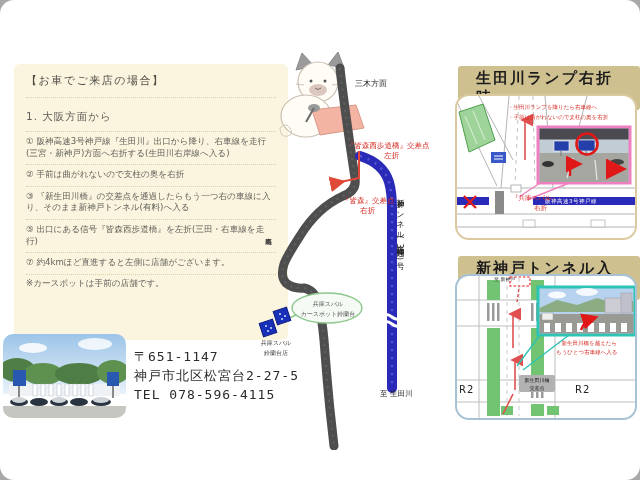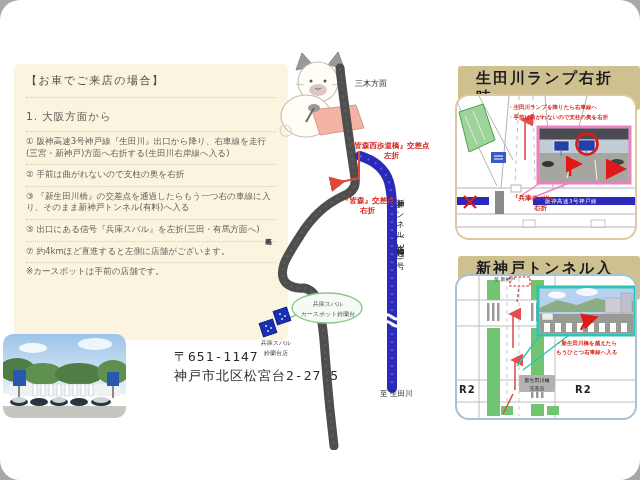--- a/index.html
+++ b/index.html
@@ -1,78 +1,78 @@
 <!DOCTYPE html>
 <html style="--red: #d42a20; --blue-road: #2a2ab8; --dark-road: #4e4e4e; --green-road: #72c472; --cream: #fbf5df; --tan: #cfc090; --box1-border: #dcc9a0; --box2-border: #a6c2d4; --teal: #2cc4b4; --pink: #ee7fc0;"><head>
 <meta charset="utf-8">
 <style>
   html,body{margin:0;padding:0;}
   body{
     width:640px;height:480px;background:#a8a8a8;position:relative;
     font-family:"DejaVu Sans",sans-serif;overflow:hidden;
   }
-  .page{position:absolute;inset:0;background:#ffffff;border-radius:20px;overflow:hidden;}
+  .page{position:absolute;inset:0;background:#ffffff;border-radius:14px;overflow:hidden;}
   .abs{position:absolute;}
   .lbl{position:absolute;color:#222;white-space:nowrap;line-height:1.3;}
-  .red{color:var(--red,#d42a20);font-weight:bold;}
+  .red{color:var(--red,#d42a20);}
   .vert{writing-mode:vertical-rl;}
 
   
   .dir-panel{
     position:absolute;left:14px;top:64px;width:274px;height:276px;
     background:var(--cream,#fbf5df);border-radius:6px;box-sizing:border-box;
     padding:9px 12px 6px 12px;color:#63625c;
   }
   .dir-title{font-size:11px;letter-spacing:1.5px;color:#4e4d47;
     border-bottom:1px dotted #d8cfa8;padding-bottom:9px;}
   .dir-heading{font-size:10.5px;letter-spacing:1px;margin-top:12px;
     border-bottom:1px dotted #d8cfa8;padding-bottom:7px;}
   .dir-steps{font-size:8.6px;}
   .dir-steps .step{border-bottom:1px dotted #d8cfa8;padding:4px 0 5px;line-height:1.35;}
   .dir-note{font-size:8.6px;padding-top:3px;line-height:1.35;}
 
   
   .addr{position:absolute;left:134px;top:347px;
     font-family:"DejaVu Sans Mono",monospace;font-size:13px;
-    color:#2b2b2b;line-height:19px;letter-spacing:1px;margin-left:40px;}
+    color:#2b2b2b;line-height:19px;letter-spacing:1px;}
 
   
   .sec-title{
     position:absolute;display:inline-block;background:var(--tan,#cfc090);
     color:#1c1c1c;font-weight:bold;font-size:15px;letter-spacing:2px;
     padding:3px 18px;border-radius:3px;
   }
   .map-box{position:absolute;background:#fff;box-sizing:border-box;border-radius:14px;overflow:hidden;}
   .box1{left:455px;top:94px;width:182px;height:146px;border:2px solid var(--box1-border,#dcc9a0);}
   .box2{left:455px;top:274px;width:182px;height:146px;border:2px solid var(--box2-border,#a6c2d4);}
 
   .note-sm{font-size:5.5px;line-height:1.7;}
   .white-sm{font-size:5.5px;color:#fff;letter-spacing:.5px;}
   .xing-box{
     position:absolute;left:519px;top:375px;width:36px;height:17px;background:#b2b2b2;
     border-radius:2px;text-align:center;font-size:5px;line-height:1.65;color:#151515;padding-top:1px;
     box-sizing:border-box;
   }
-  .r2{font-size:10px;font-weight:bold;letter-spacing:1px;}
+  .r2{font-size:10px;font-weight:normal;letter-spacing:1px;}
 
   .photo{position:absolute;left:3px;top:334px;width:123px;height:84px;border-radius:10px;overflow:hidden;}
 </style>
 </head>
 <body>
 
 <div class="page">
 
   <div class="dir-panel">
     <div class="dir-title">【お車でご来店の場合】</div>
     <div class="dir-heading">1. 大阪方面から</div>
     <div class="dir-steps">
         <div class="step">① 阪神高速3号神戸線『生田川』出口から降り、右車線を走行(三宮・新神戸)方面へ右折する(生田川右岸線へ入る)</div>
         <div class="step">② 手前は曲がれないので支柱の奥を右折</div>
         <div class="step">③ 『新生田川橋』の交差点を通過したらもう一つ右の車線に入り、そのまま新神戸トンネル(有料)へ入る</div>
-        <div class="step">⑤ 出口にある信号『兵庫スバル』を左折(三田・有馬方面へ)</div>
+        <div class="step">⑤ 出口にある信号『皆森西歩道橋』を左折(三田・右車線を走行)</div>
         <div class="step">⑦ 約4kmほど直進すると左側に店舗がございます。</div>
       </div>
     <div class="dir-note">※カースポットは手前の店舗です。</div>
   </div>
 
   <div class="photo">
     <svg width="123" height="84" viewBox="0 0 123 84">
       <defs>
         <linearGradient id="sky1" x1="0" y1="0" x2="0" y2="1">
           <stop offset="0" stop-color="#9cc4e8"></stop>
@@ -113,20 +113,21 @@
           <ellipse cx="56" cy="66" rx="7" ry="3"></ellipse>
         <ellipse cx="98" cy="66" rx="8" ry="3"></ellipse>
       </g>
       <rect x="0" y="72" width="123" height="12" fill="#c6c6c0"></rect>
     </svg>
   </div>
 
   <div class="addr">
     <div>〒651-1147</div>
     <div>神戸市北区松宮台2-27-5</div>
+    <div>TEL 078-596-4115</div>
   </div>
 
   <svg class="abs" style="left:232px;top:50px" width="238" height="400" viewBox="0 0 238 400">
     <defs>
       <marker id="arL" markerWidth="8" markerHeight="8" refX="5" refY="4" orient="auto">
         <path d="M8,0 L0,4 L8,8 z" fill="#e04838"></path>
       </marker>
     </defs>
 
     <g>

